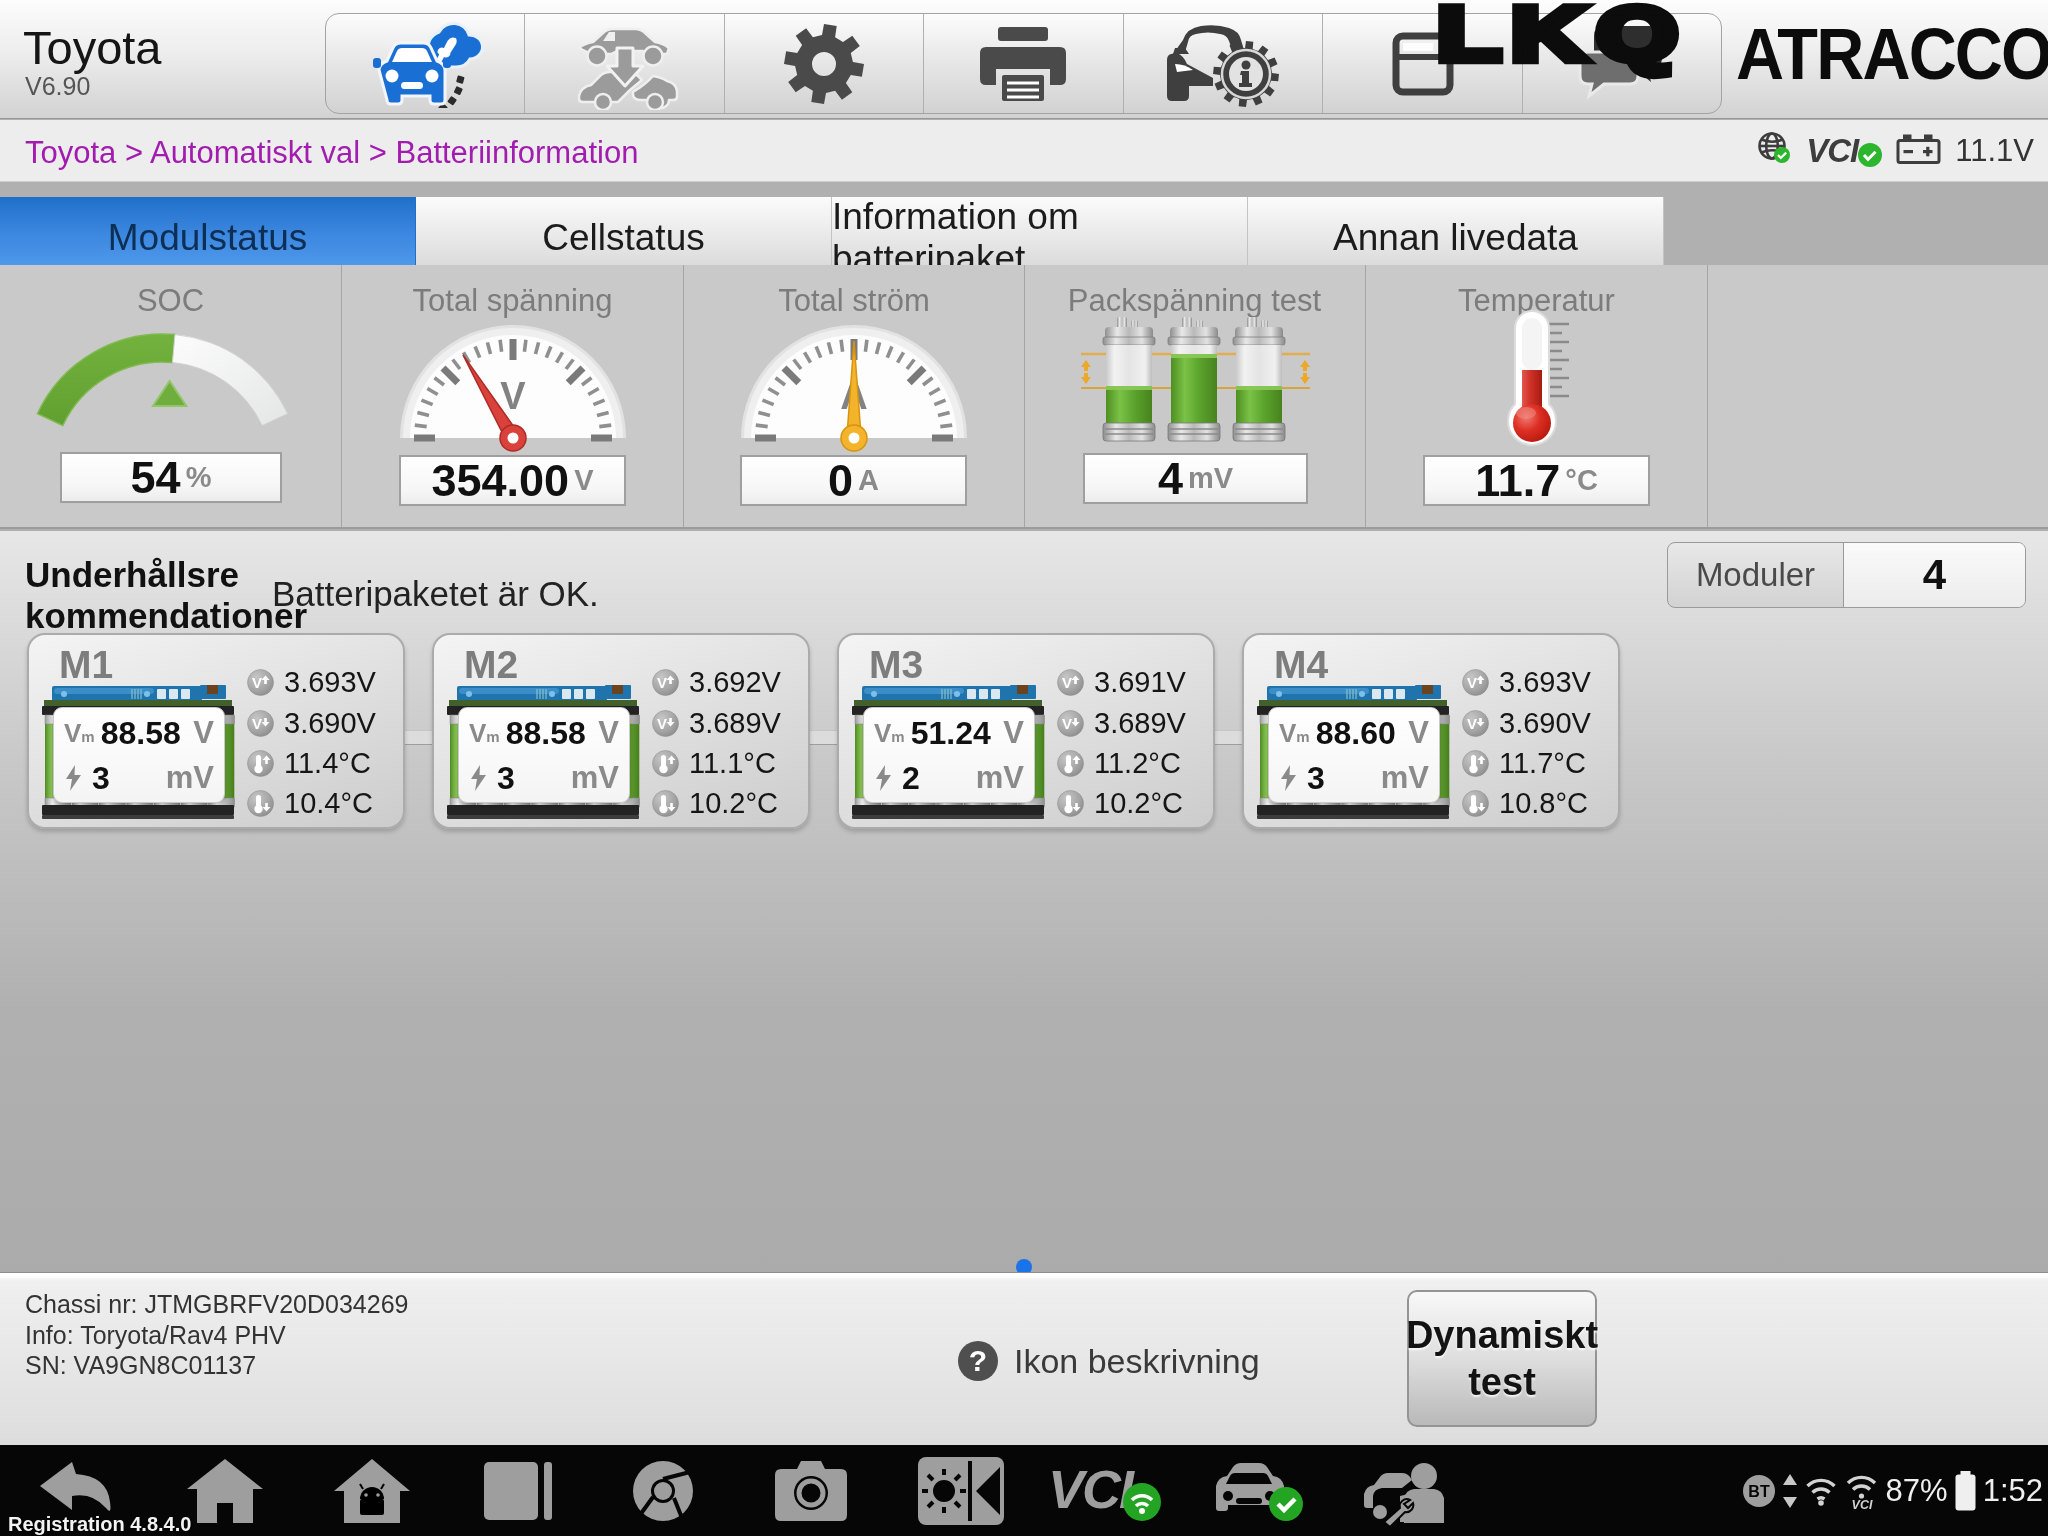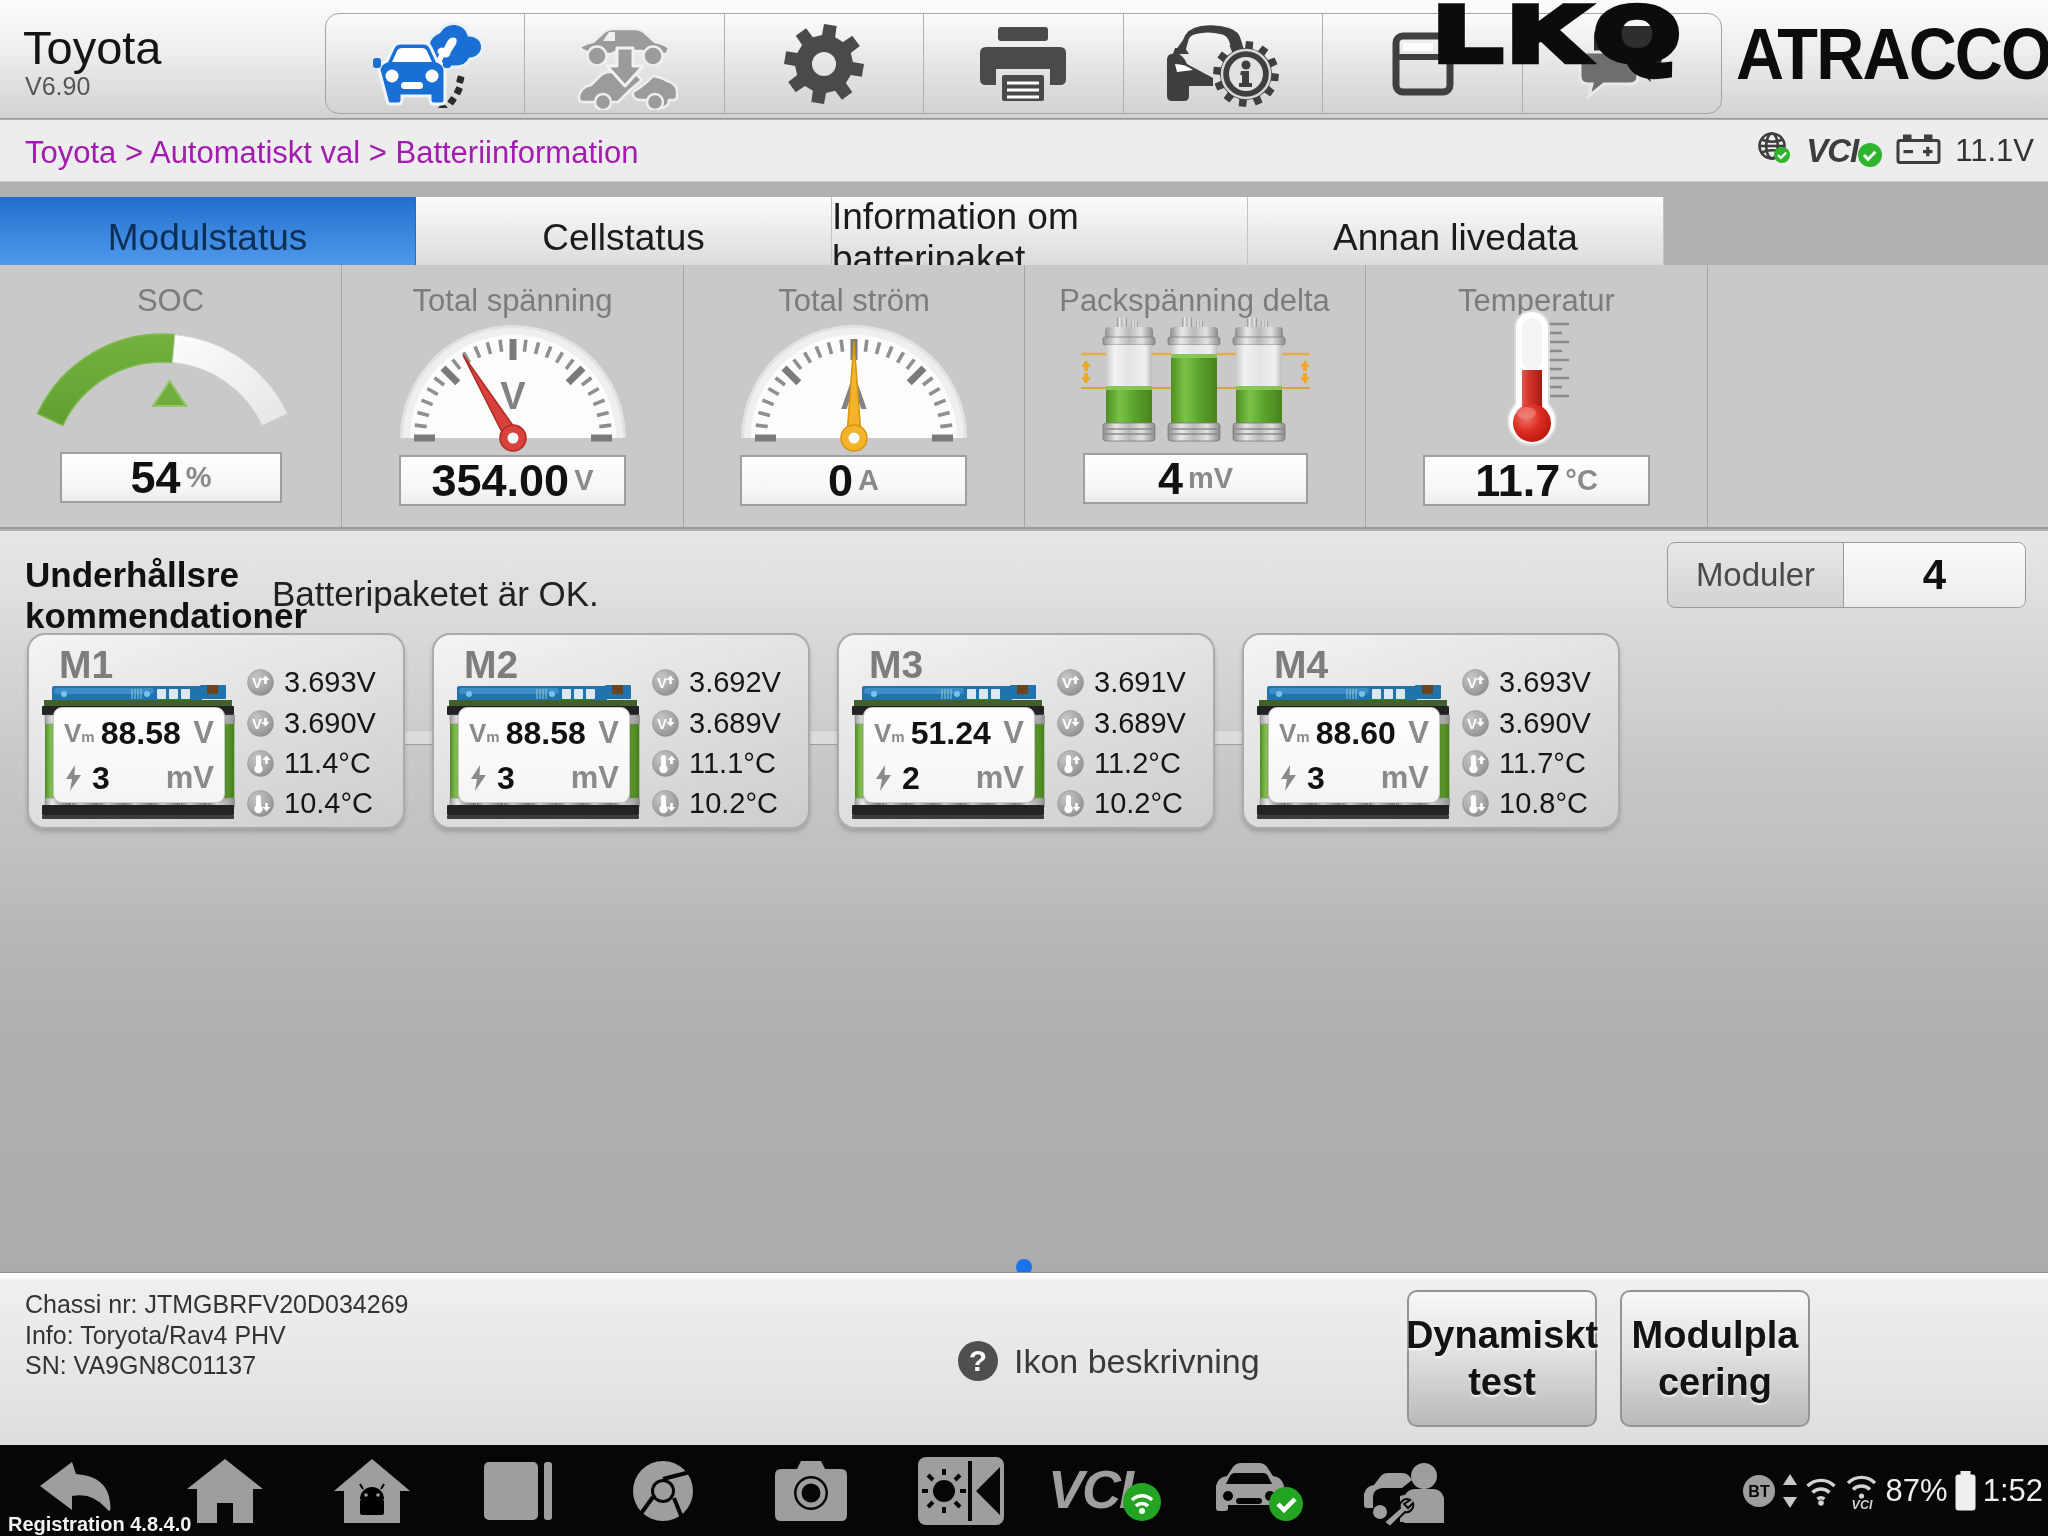--- a/index.html
+++ b/index.html
@@ -370,21 +370,21 @@
         <circle cx="114" cy="123" r="13" fill="#f3b32a" stroke="#d8930f" stroke-width="1.5"></circle>
           <circle cx="114" cy="123" r="5.5" fill="#ffffff"></circle>
       </svg>
     </div>
     <div class="vbox" style="left:56px;top:190px;width:227px">
         <span class="val">0</span>
         <span class="unit">A</span>
       </div>
   </div>
   <div class="gcol" style="left:1024px;width:341px">
-    <div class="glabel">Packspänning delta</div>
+    <div class="glabel">Packspänning test</div>
     <div id="packicon" class="abs" style="left:55px;top:38px">
       <svg width="233" height="152" viewBox="0 0 233 152">
         <defs>
           <linearGradient id="metal" x1="0" y1="0" x2="1" y2="0">
             <stop offset="0" stop-color="#8f8f8f"></stop>
               <stop offset="0.25" stop-color="#e8e8e8"></stop>
             <stop offset="0.5" stop-color="#b9b9b9"></stop>
               <stop offset="0.75" stop-color="#e2e2e2"></stop>
             <stop offset="1" stop-color="#8a8a8a"></stop>
           </linearGradient>
@@ -976,21 +976,20 @@
 </div>
 <div id="pagedot"></div>
 
 <div id="infobar">
   <div id="carinfo">Chassi nr: JTMGBRFV20D034269<br>Info: Toryota/Rav4 PHV<br>SN: VA9GN8C01137</div>
   <div id="ikonrow">
       <div class="q">?</div>
       <div class="t">Ikon beskrivning</div>
     </div>
   <div class="bbtn" style="left:1407px">Dynamiskt<br>test</div>
-  <div class="bbtn" style="left:1620px">Modulpla<br>cering</div>
 </div>
 
 <div id="navbar">
 <div class="nicon" style="left:38px;width:76px">
       <svg width="76" height="62" viewBox="0 0 76 62">
 <path d="M34 2 L2 26 L34 50 L34 36 q20 -4 34 12 q6 8 4 -6 q-3 -26 -34 -28 Z" fill="#9e9e9e"></path>
 </svg>
     </div>
 <div class="nicon" style="left:185px;width:80px">
       <svg width="80" height="64" viewBox="0 0 80 64">

